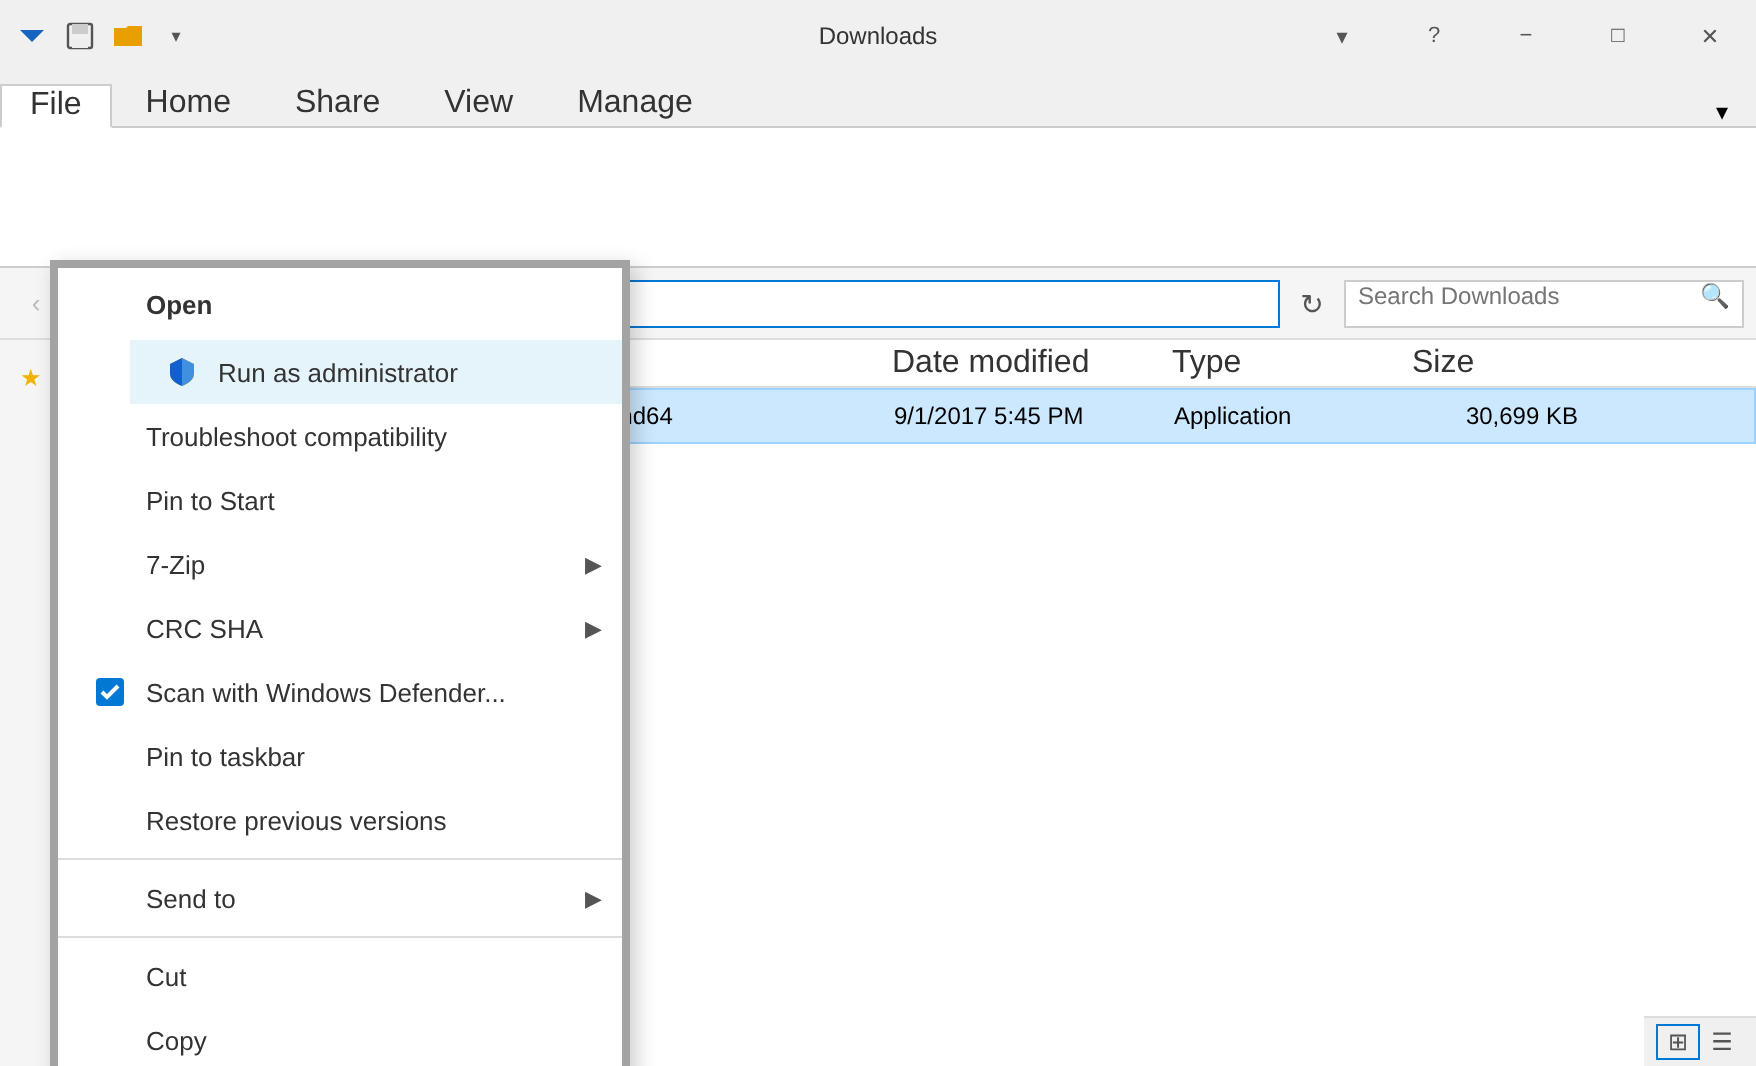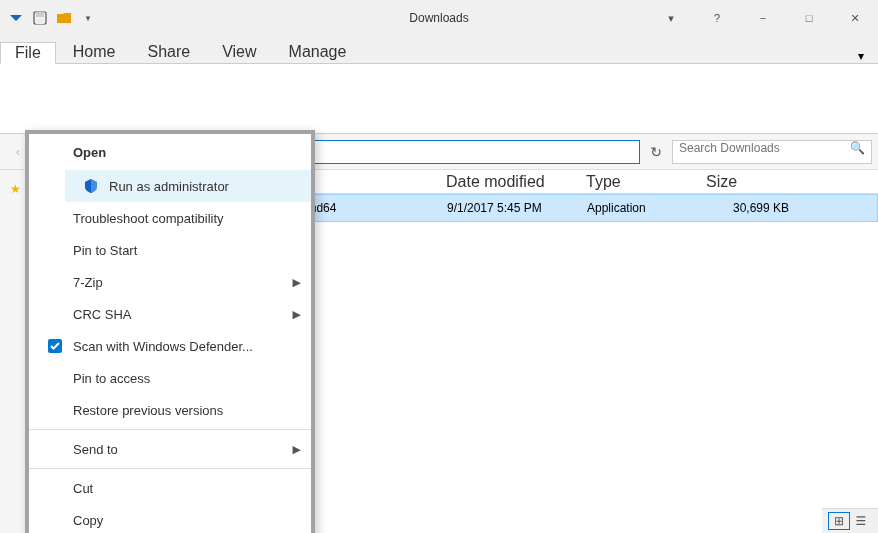--- a/index.html
+++ b/index.html
@@ -416,21 +416,21 @@
       <svg width="16" height="16" viewBox="0 0 16 16">
         <rect x="1" y="1" width="14" height="14" rx="2" fill="#0078d4"></rect>
         <path d="M4,8 L6.5,10.5 L12,5" stroke="white" stroke-width="2" fill="none"></path>
       </svg>
     </span>
     <span>Scan with Windows Defender...</span>
   </div>
 
   <div class="ctx-item">
     <span class="ctx-icon"></span>
-    <span>Pin to access</span>
+    <span>Pin to taskbar</span>
   </div>
 
   <div class="ctx-item">
     <span class="ctx-icon"></span>
     <span>Restore previous versions</span>
   </div>
   <div class="ctx-divider"></div>
 
   <div class="ctx-item">
     <span class="ctx-icon"></span>

